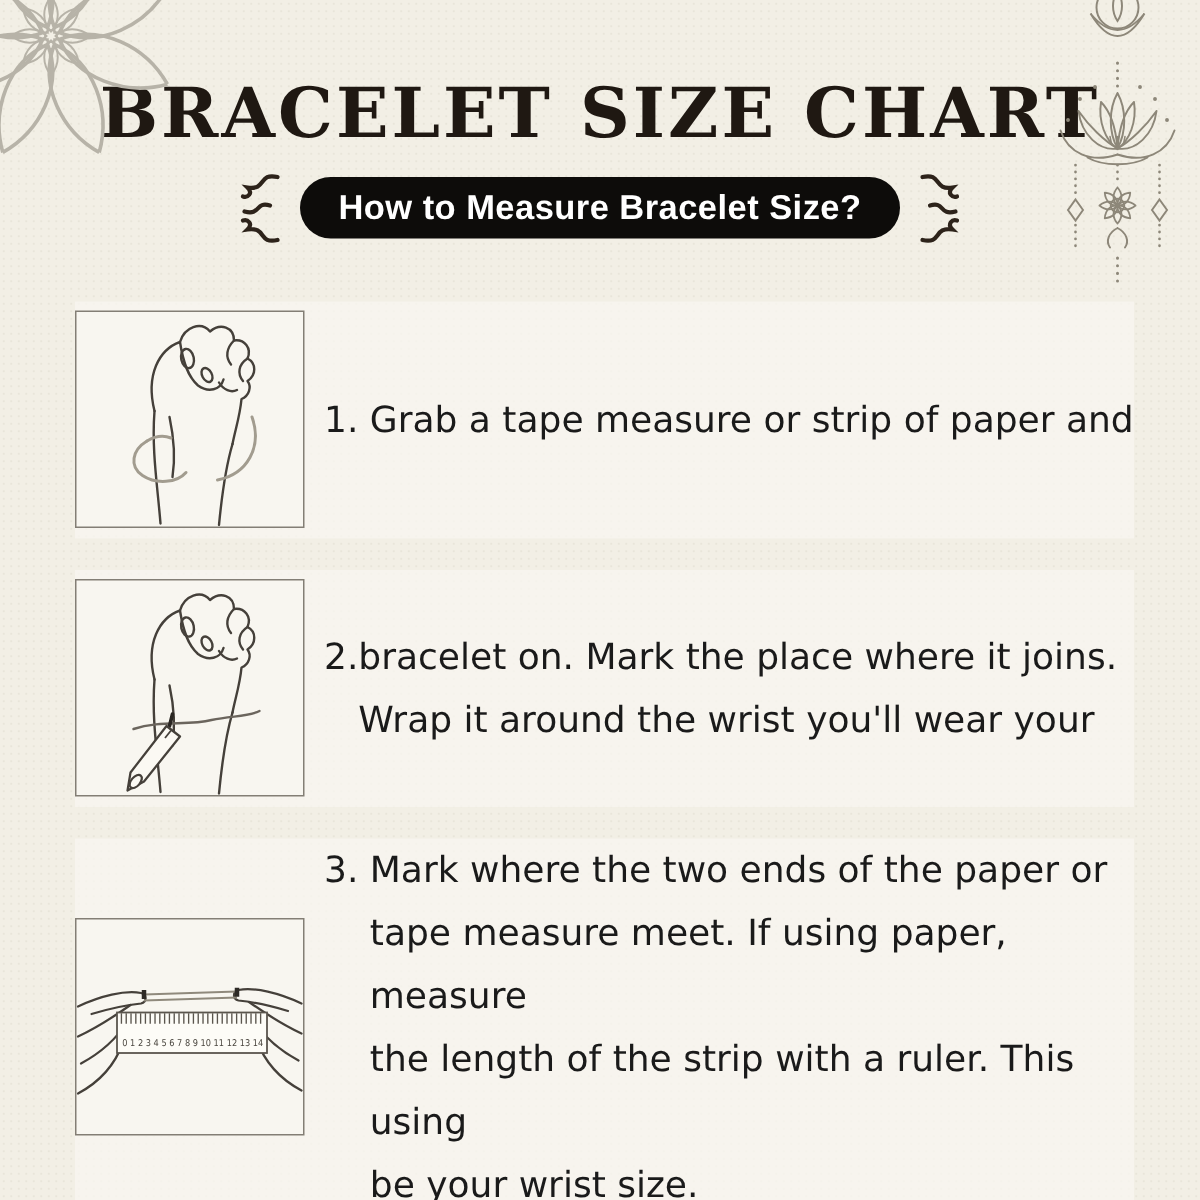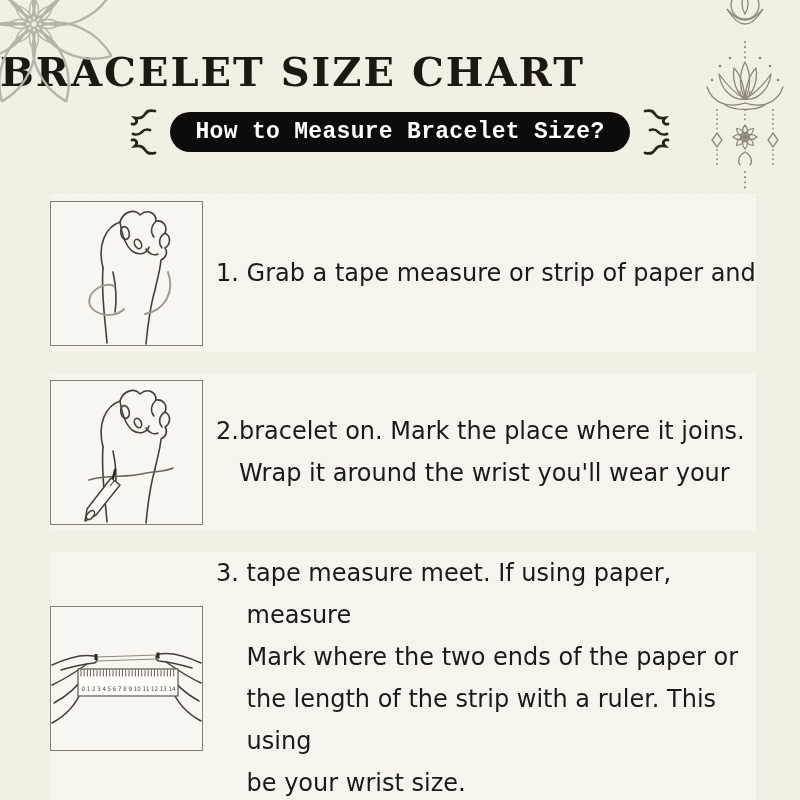--- a/index.html
+++ b/index.html
@@ -7,28 +7,28 @@
     width:800px;height:800px;position:relative;overflow:hidden;
     background-color:#f2efe5;
     background-image:radial-gradient(rgba(208,202,186,0.28) 0.7px, transparent 0.7px);
     background-size:5px 5px;
     font-family:"DejaVu Sans", sans-serif;
     color:#191919;
   }
   .corner-mandala{position:absolute;top:-4px;left:-6px;}
   .corner-lotus{position:absolute;top:0;right:2px;}
   .page-title{
-    margin:50px 0 0 0;text-align:left;
-    font-family:"DejaVu Serif", serif;font-weight:700;font-size:40px;
+    margin:50px 0 0 0;text-align:center;
+    font-family:"DejaVu Serif", serif;font-weight:700;font-size:46px;
     letter-spacing:2px;color:#1f1812;line-height:1.1;
   }
   .badge-row{margin-top:12px;display:flex;justify-content:center;align-items:center;gap:13px;}
   .pill{
     background:#0d0c0a;color:#ffffff;border-radius:26px;
-    font-family:Liberation Mono, monospace;font-weight:700;font-size:23px;
+    font-family:Liberation Sans, sans-serif;font-weight:700;font-size:23px;
     padding:7px 26px;letter-spacing:0.3px;white-space:nowrap;
   }
   .flip{transform:scaleX(-1);}
   .steps{margin:36px 44px 0 50px;}
   .step-row{
     display:flex;align-items:center;background:rgba(248,246,240,0.75);
     min-height:158px;margin-bottom:21px;
   }
   .illus-box{
     flex:0 0 auto;width:153px;height:145px;box-sizing:border-box;
@@ -217,21 +217,21 @@
         <rect x="43.5" y="47" width="3" height="6" fill="#2e2a26"></rect>
         <rect x="105.5" y="45.5" width="3" height="6" fill="#2e2a26"></rect>
         <rect x="27" y="62" width="100" height="27" fill="#fdfcf7" stroke="#5a554d" stroke-width="1.2"></rect>
         <path d="M29.5,66 L124.5,66" stroke="#5a554d" stroke-width="7" stroke-dasharray="0.9 2.3" fill="none"></path>
         <text x="77.5" y="84" text-anchor="middle" font-size="6.2" fill="#4a463f" font-family="DejaVu Sans, sans-serif" textLength="94" lengthAdjust="spacingAndGlyphs">0 1 2 3 4 5 6 7 8 9 10 11 12 13 14</text>
       </svg>
     </div>
     <div class="step-text">
       <span class="step-num">3. </span>
       <span class="step-lines">
+        <div>Mark where the two ends of the paper or</div>
         <div>tape measure meet. If using paper, measure</div>
-        <div>Mark where the two ends of the paper or</div>
         <div>the length of the strip with a ruler. This using</div>
         <div>be your wrist size.</div>
       </span>
     </div>
   </div>
 
 </div>
 
 </body></html>

